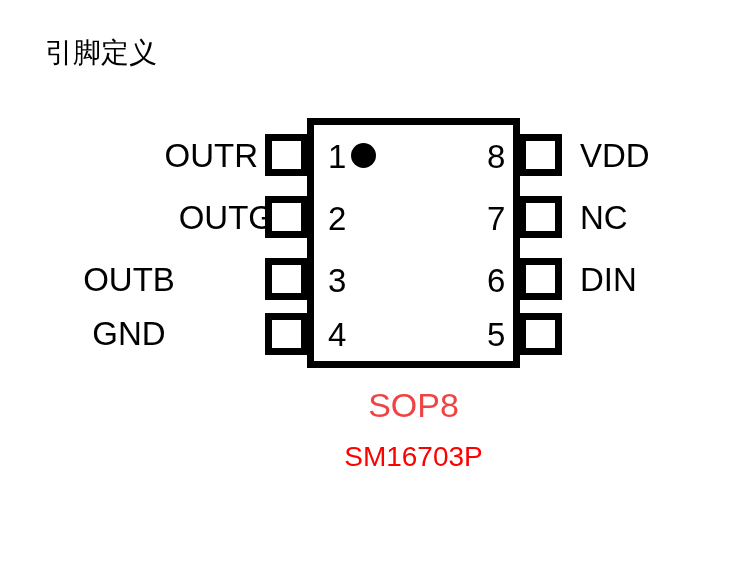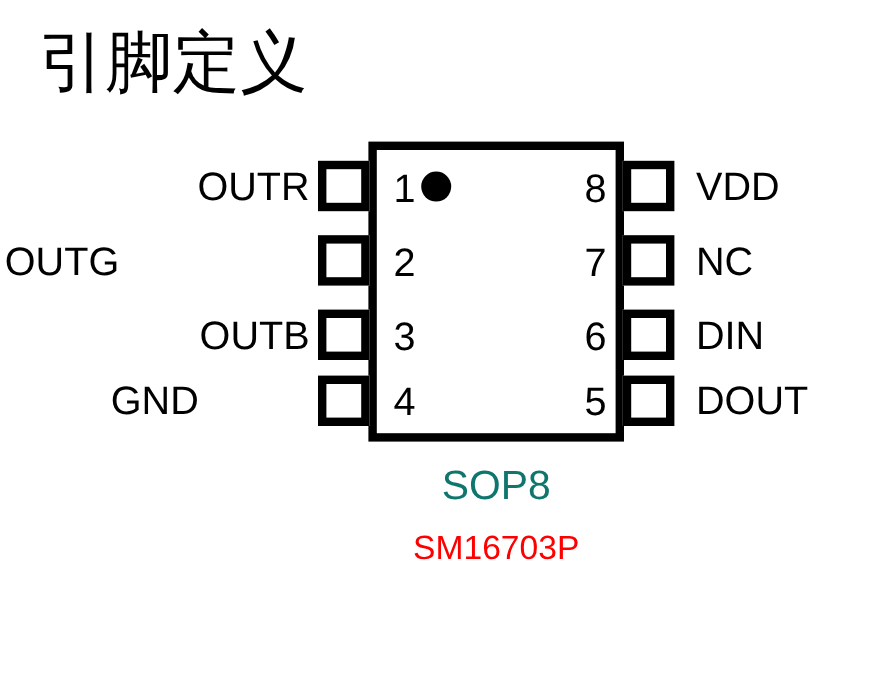--- a/index.html
+++ b/index.html
@@ -10,27 +10,27 @@
     width: 735px;
     height: 566px;
     background: #ffffff;
     font-family: "Liberation Sans", sans-serif;
     overflow: hidden;
     position: relative;
   }
 
   #page-title {
     position: absolute;
-    left: 32px;
+    left: 45px;
     top: 26px;
-    font-size: 56px;
+    font-size: 28px;
     line-height: 54px;
     font-weight: 400;
     color: #000000;
-    font-family: Liberation Serif, serif;
+    font-family: Liberation Sans, sans-serif;
     letter-spacing: 0px;
     white-space: nowrap;
   }
 
   
   #package-diagram {
     position: absolute;
     left: 0;
     top: 0;
     width: 735px;
@@ -66,22 +66,22 @@
 
   
   .signal-label {
     position: absolute;
     font-size: 33px;
     line-height: 40px;
     color: #000000;
     white-space: nowrap;
   }
   .signal-left-1 { left: 0;   top: 136px; width: 258px; text-align: right; }
-  .signal-left-2 { left: 4px;   top: 198px; width: 258px; }
-  .signal-left-3 { left: 0;   top: 260px; width: 258px; text-align: right; }
+  .signal-left-2 { left: 16px;   top: 198px; width: 258px; text-align: right; }
+  .signal-left-3 { left: 0;   top: 260px; width: 258px; text-align: center; }
   .signal-left-4 { left: 0;   top: 314px; width: 258px; text-align: center; }
 
   .signal-right-1 { left: 580px; top: 136px; text-align: left; }
   .signal-right-2 { left: 580px; top: 198px; text-align: left; }
   .signal-right-3 { left: 580px; top: 260px; text-align: right; }
   .signal-right-4 { left: 580px; top: 314px; text-align: left; }
 
   
   .pin-number {
     position: absolute;
@@ -109,21 +109,21 @@
   }
 
   .package-name {
     position: absolute;
     left: 307px;
     top: 385px;
     width: 213px;
     text-align: center;
     font-size: 34px;
     line-height: 40px;
-    color: #0f766e;
+    color: #ef4444;
     white-space: nowrap;
   }
 
   .part-number {
     position: absolute;
     left: 307px;
     top: 437px;
     width: 213px;
     text-align: center;
     font-size: 28px;
@@ -152,21 +152,20 @@
   <div class="pin-pad right pin-row-4"></div>
 
   <div class="signal-label signal-left-1">OUTR</div>
   <div class="signal-label signal-left-2">OUTG</div>
   <div class="signal-label signal-left-3">OUTB</div>
   <div class="signal-label signal-left-4">GND</div>
 
   <div class="signal-label signal-right-2">NC</div>
   <div class="signal-label signal-right-1">VDD</div>
   <div class="signal-label signal-right-3">DIN</div>
-  <div class="signal-label signal-right-4">DOUT</div>
 
   <div class="pin-number inner-left num-row-1">1</div>
   <div class="pin-number inner-left num-row-2">2</div>
   <div class="pin-number inner-left num-row-3">3</div>
   <div class="pin-number inner-left num-row-4">4</div>
 
   <div class="pin-number inner-right num-row-1">8</div>
   <div class="pin-number inner-right num-row-2">7</div>
   <div class="pin-number inner-right num-row-3">6</div>
   <div class="pin-number inner-right num-row-4">5</div>

